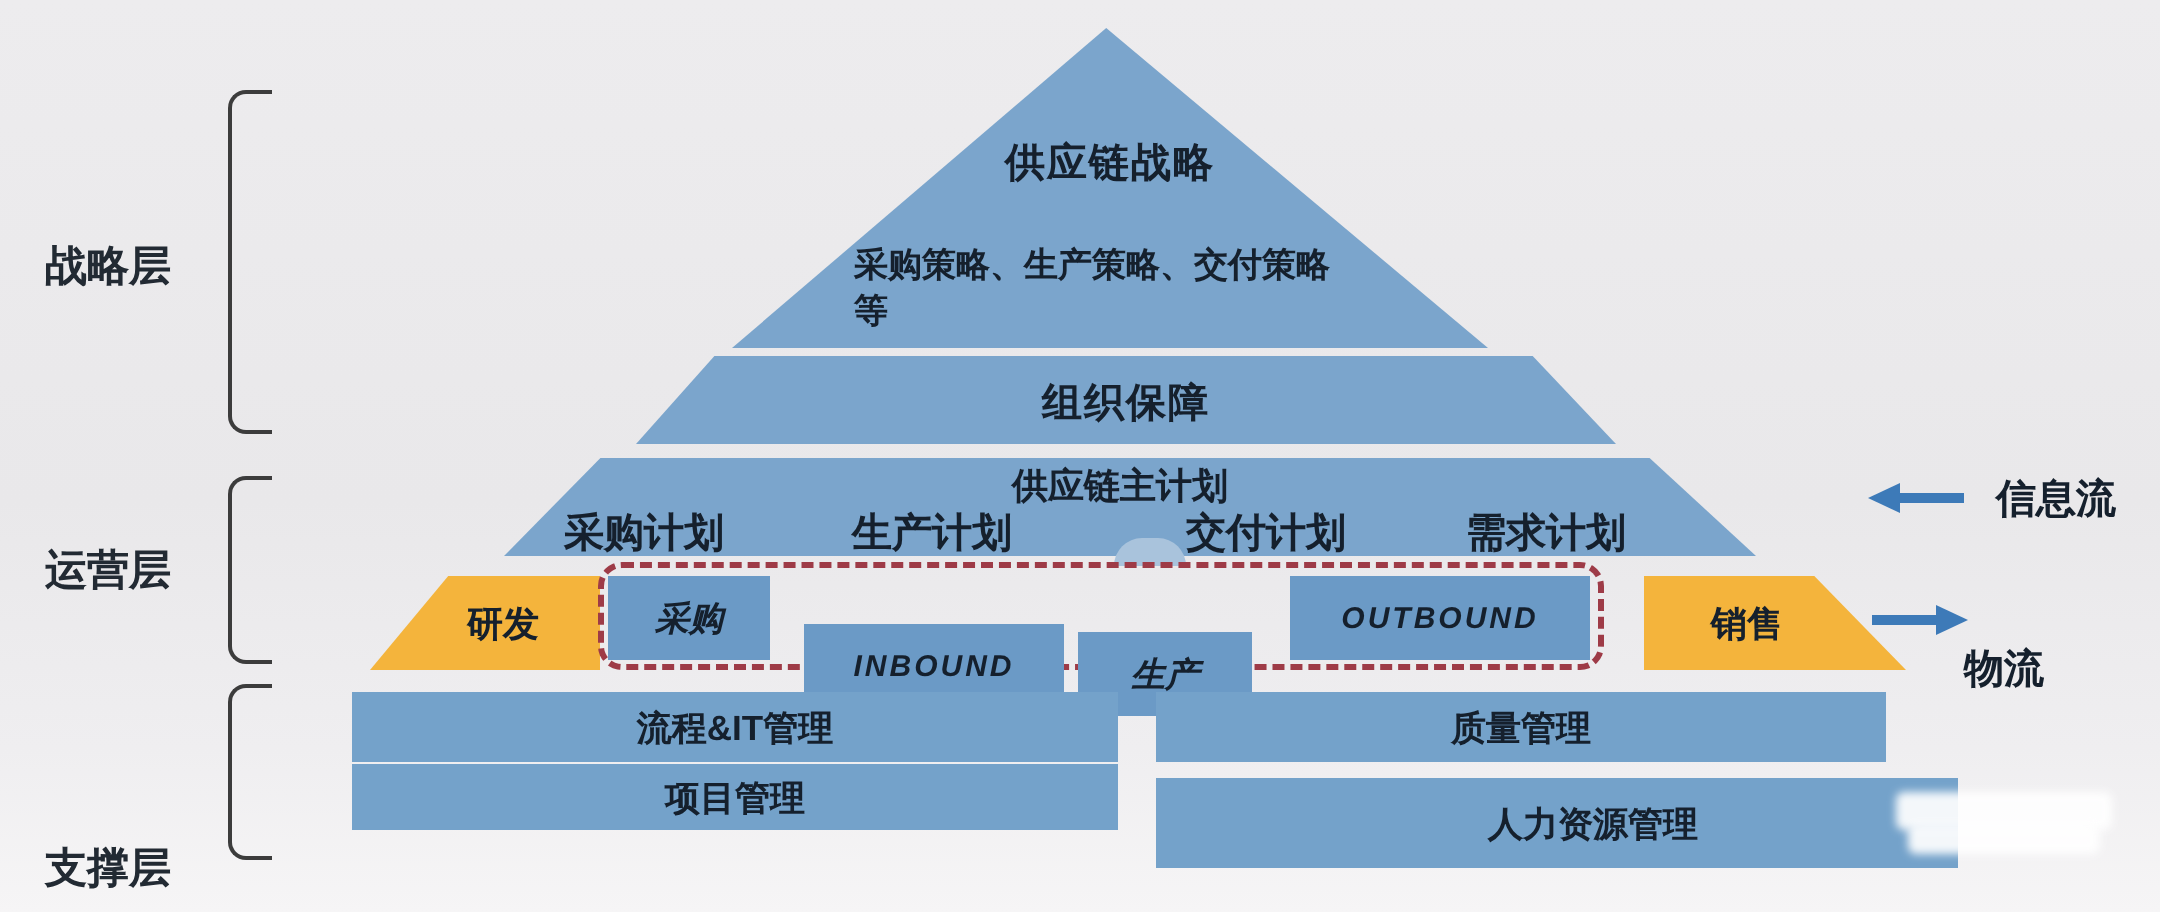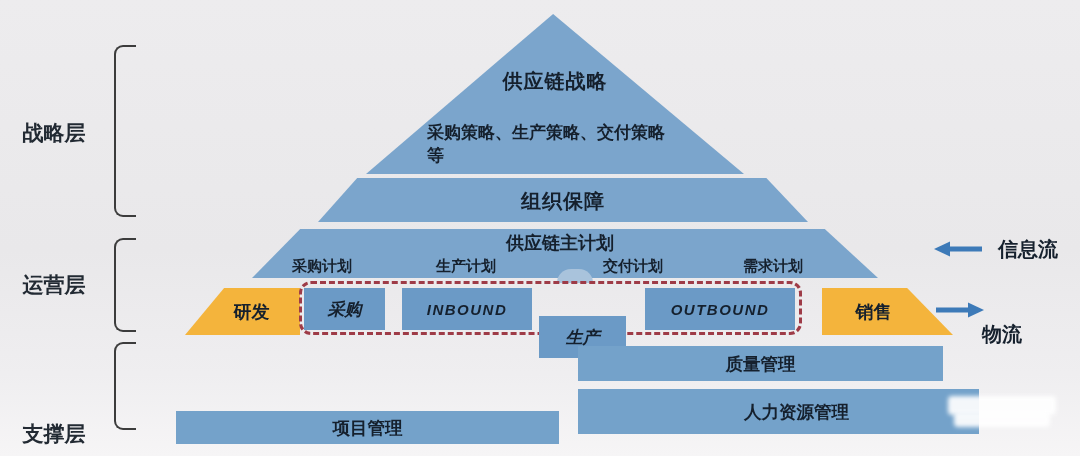--- a/index.html
+++ b/index.html
@@ -35,21 +35,21 @@
     background:#7ba5cc;
     clip-path:polygon(7.7% 0%,91.5% 0%,100% 100%,0% 100%);
   }
   .lbl-top{left:460px;top:68px;width:190px;height:26px;font-size:20px;letter-spacing:1px;}
   .lbl-strategy{
     left:427px;top:121px;width:290px;
     font-weight:700;color:#15202d;font-size:17px;line-height:23px;text-align:left;
   }
   .lbl-org{left:318px;top:188px;width:490px;height:26px;font-size:20px;letter-spacing:1px;}
   .lbl-master{left:450px;top:232px;width:220px;height:22px;font-size:18px;}
-  .lbl-plan{top:256px;width:90px;height:20px;font-size:15px;}
+  .lbl-plan{top:256px;width:90px;height:20px;font-size:20px;}
   .arc{
     left:557px;top:269px;width:36px;height:14px;
     background:#a9c3dc;border-radius:18px 18px 0 0;
   }
   .tab{left:556px;top:337px;width:24px;height:10px;background:#7ba5cc;}
   .dashed-box{
     left:299px;top:281px;width:503px;height:54px;
     border:3px dashed #9e3b47;border-radius:12px;box-sizing:border-box;
     background:transparent;
   }
@@ -67,21 +67,21 @@
   }
   .trap-sales{
     left:822px;top:288px;width:131px;height:47px;
     background:#f4b43c;
     clip-path:polygon(0% 0%,65% 0%,100% 100%,0% 100%);
     font-size:18px;padding-right:28px;box-sizing:border-box;
   }
   .supbox{background:#74a2ca;font-size:17.5px;}
   .sb-r1l{left:176px;top:346px;width:383px;height:35px;}
   .sb-r1r{left:578px;top:346px;width:365px;height:35px;}
-  .sb-r2l{left:176px;top:411px;width:383px;height:33px;text-align:right;}
+  .sb-r2l{left:176px;top:382px;width:383px;height:33px;text-align:right;}
   .sb-r2r{left:578px;top:389px;width:365px;height:45px;padding-left:36px;}
   
   .bracket{
     left:114px;width:22px;
     border-left:2.5px solid #3c3c3c;
     border-top:2.5px solid #3c3c3c;
     border-bottom:2.5px solid #3c3c3c;
     border-radius:9px 0 0 9px;
     box-sizing:border-box;
   }
@@ -123,25 +123,26 @@
   <div class="abs ctext lbl-plan" style="left:421px;">生产计划</div>
   <div class="abs ctext lbl-plan" style="left:588px;">交付计划</div>
   <div class="abs ctext lbl-plan" style="left:728px;">需求计划</div>
 
   <div class="abs arc"></div>
   <div class="abs tab"></div>
 
   <div class="abs ctext trap-rnd">研发</div>
   <div class="abs dashed-box"></div>
   <div class="abs ctext opbox" style="left:304px;width:81px;">采购</div>
-  <div class="abs ctext opbox en" style="left:402px;width:130px;">INBOUND</div>
+  <div class="abs ctext opbox en" style="left:402px;width:130px;margin-top:24px;">INBOUND</div>
   <div class="abs ctext opbox" style="left:539px;width:87px;margin-top:28px;">生产</div>
   <div class="abs ctext opbox en" style="left:645px;width:150px;">OUTBOUND</div>
   <div class="abs ctext trap-sales">销售</div>
 
+  <div class="abs ctext supbox sb-r1l">流程&amp;IT管理</div>
   <div class="abs ctext supbox sb-r1r">质量管理</div>
   <div class="abs ctext supbox sb-r2l">项目管理</div>
   <div class="abs ctext supbox sb-r2r">人力资源管理</div>
 
   <div class="abs bracket bk1"></div>
   <div class="abs bracket bk2"></div>
   <div class="abs bracket bk3"></div>
   <div class="abs ctext layer-lbl ll1">战略层</div>
   <div class="abs ctext layer-lbl ll2">运营层</div>
   <div class="abs ctext layer-lbl ll3">支撑层</div>

